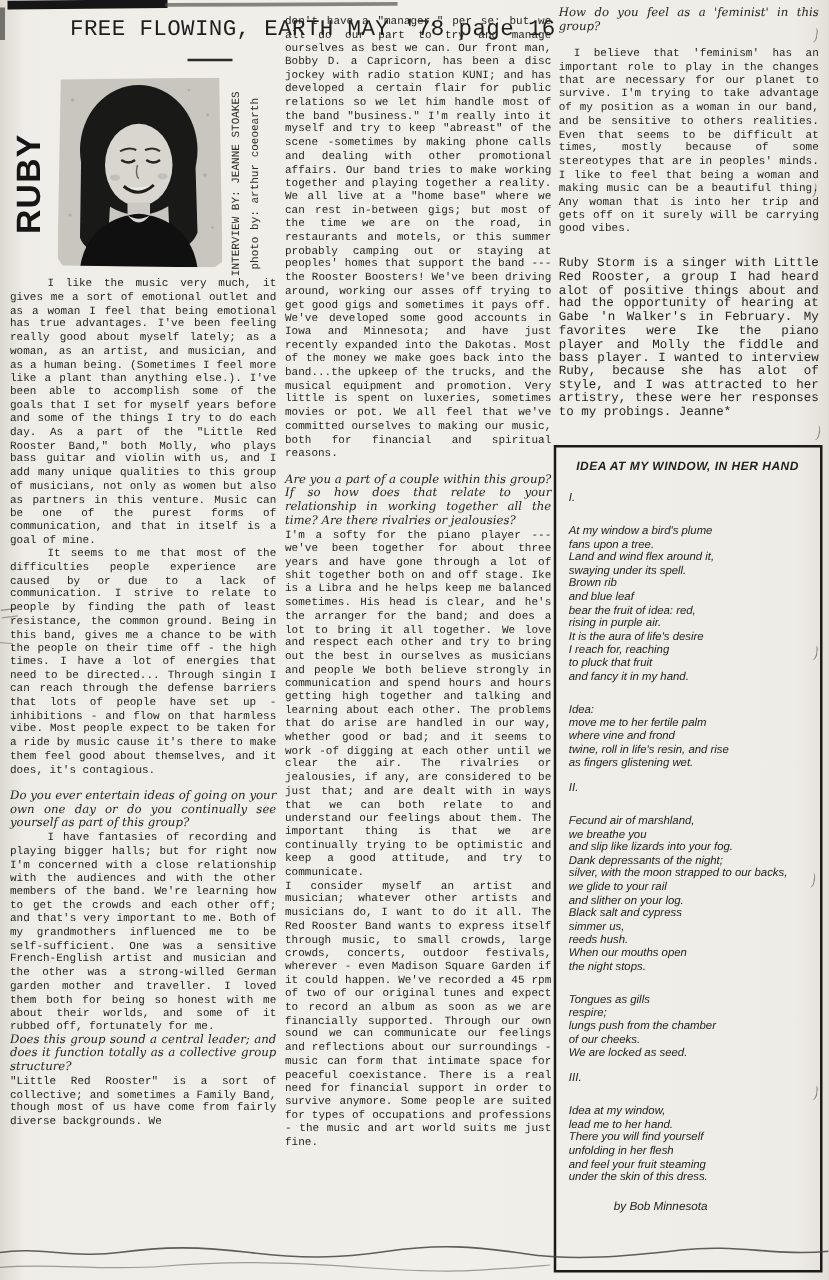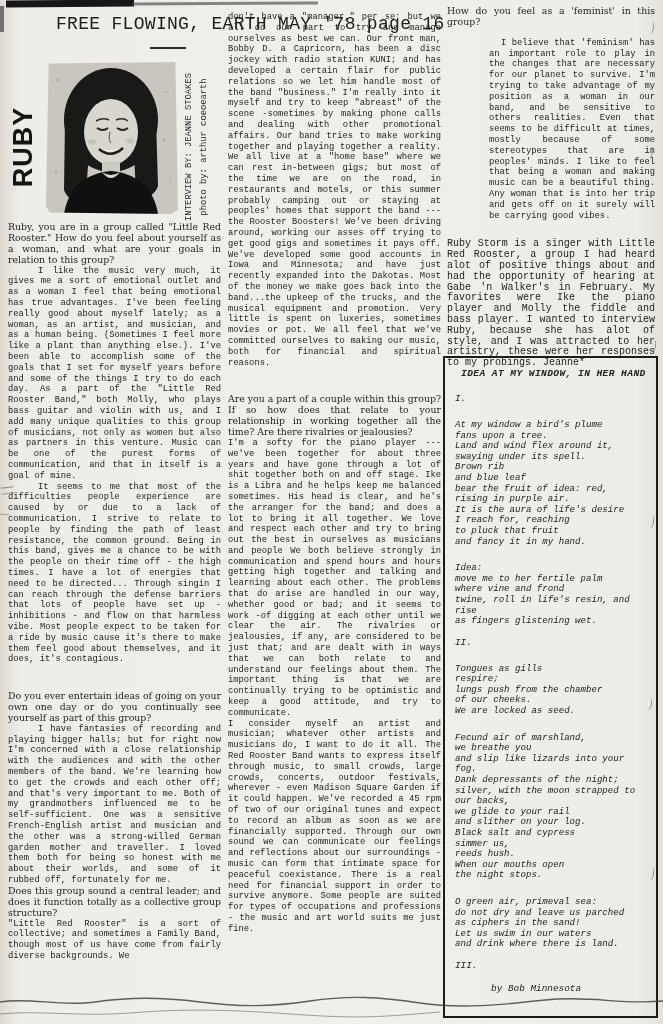--- a/index.html
+++ b/index.html
@@ -20,31 +20,31 @@
     clip-path:polygon(2% 1%,98% 0,100% 97%,95% 100%,3% 99%,0 95%);}
   
   .credit{position:absolute;left:114px;top:130px;width:170px;height:34px;transform:rotate(-90deg);
     font-size:8.8px;line-height:15px;color:#2a2a28;text-align:center;white-space:nowrap;}
   
   .col{position:absolute;}
   .col-left{left:8px;top:222px;width:213px;}
   .col-mid{left:228px;top:12px;width:213px;}
   .col-right{left:447px;top:6px;width:208px;}
   .a{font-size:8.8px;line-height:10.8px;text-align:justify;margin:0;color:#242422;}
-  .q{font-family:"DejaVu Serif",serif;font-size:9.4px;line-height:10.9px;
+  .q{font-family:"DejaVu Serif",serif;font-style:italic;font-size:9.4px;line-height:10.9px;
      text-align:justify;margin:0;color:#1f1f1d;}
   .note{font-size:10px;line-height:10.8px;text-align:justify;margin:18px 0 0 0;}
   .indent{text-indent:30px;}
-  .indent-sm{text-indent:12px;margin-left:42px;}
-  .gap-before{margin-top:26px;}
+  .indent-sm{text-indent:12px;}
+  .gap-before{margin-top:11px;}
   .mb-gap{margin-bottom:10px;}
   
   .poem-box{position:absolute;left:443px;top:356px;width:215px;height:662px;box-sizing:border-box;
     border:2px solid #1b1b19;padding:8px 6px 6px 10px;overflow:hidden;
-    font-family:Liberation Mono, monospace;font-style:italic;color:#22221f;}
+    font-family:Liberation Sans, sans-serif;font-style:italic;color:#22221f;}
   .poem-title{font-size:9.6px;font-weight:bold;letter-spacing:.4px;margin:2px 0 14px 6px;}
   .poem-label{font-size:9.3px;margin:10px 0 8px 0;}
   .stanza{font-size:9.1px;line-height:10.6px;white-space:pre-line;margin:16px 0 8px 0;}
   .poem-byline{font-size:9.4px;margin:12px 0 0 36px;}
   
   .bar-top-1{position:absolute;left:6px;top:0;width:128px;height:7px;background:#161616;transform:rotate(-.5deg);}
   .bar-top-2{position:absolute;left:132px;top:2px;width:186px;height:3px;background:#4a4a48;opacity:.65;transform:rotate(-.3deg);}
   .edge-top-left{position:absolute;left:0;top:6px;width:4px;height:26px;background:#2a2a28;opacity:.6;}
   .smudge{position:absolute;width:7px;height:12px;border-right:1.6px solid #6e6c67;border-radius:60% 40% 55% 60%;opacity:.8;transform:rotate(8deg);}
   .sm-1{left:646px;top:22px;} .sm-2{left:645px;top:146px;} .sm-3{left:648px;top:340px;}
@@ -108,21 +108,20 @@
       <path d="M56,110 Q65,122 74,110 Q65,116 56,110 Z" fill="#d9d6cf"></path>
     </svg>
   </div>
 
   <div class="credit">
     <div>INTERVIEW BY: JEANNE STOAKES</div>
     <div>photo by: arthur coeoearth</div>
   </div>
 
   <div class="col col-left">
-    <p class="q">Ruby, you are in a group called "Little Red Rooster." How do you feel about yourself as a woman, and what are your goals in relation to this group?</p>
     <p class="a indent">I like the music very much, it gives me a sort of emotional outlet and as a woman I feel that being emotional has true advantages. I've been feeling really good about myself lately; as a woman, as an artist, and musician, and as a human being. (Sometimes I feel more like a plant than anything else.). I've been able to accomplish some of the goals that I set for myself years before and some of the things I try to do each day. As a part of the "Little Red Rooster Band," both Molly, who plays bass guitar and violin with us, and I add many unique qualities to this group of musicians, not only as women but also as partners in this venture. Music can be one of the purest forms of communication, and that in itself is a goal of mine.</p>
     <p class="a indent">It seems to me that most of the difficulties people experience are caused by or due to a lack of communication. I strive to relate to people by finding the path of least resistance, the common ground. Being in this band, gives me a chance to be with the people on their time off - the high times. I have a lot of energies that need to be directed... Through singin I can reach through the defense barriers that lots of people have set up - inhibitions - and flow on that harmless vibe. Most people expect to be taken for a ride by music cause it's there to make them feel good about themselves, and it does, it's contagious.</p>
     <p class="q gap-before">Do you ever entertain ideas of going on your own one day or do you continually see yourself as part of this group?</p>
     <p class="a indent">I have fantasies of recording and playing bigger halls; but for right now I'm concerned with a close relationship with the audiences and with the other members of the band. We're learning how to get the crowds and each other off; and that's very important to me. Both of my grandmothers influenced me to be self-sufficient. One was a sensitive French-English artist and musician and the other was a strong-willed German garden mother and traveller. I loved them both for being so honest with me about their worlds, and some of it rubbed off, fortunately for me.</p>
     <p class="q">Does this group sound a central leader; and does it function totally as a collective group structure?</p>
     <p class="a">"Little Red Rooster" is a sort of collective; and sometimes a Family Band, though most of us have come from fairly diverse backgrounds. We</p>
   </div>
 
   <div class="col col-mid">
     <p class="a">don't have a "manager," per se; but we all do our part to try and manage ourselves as best we can. Our front man, Bobby D.  a Capricorn, has been a disc jockey with radio station KUNI; and has developed a certain flair for public relations so we let him handle most of the band "business." I'm really into it myself and try to keep "abreast" of the scene -sometimes by making phone calls and dealing with other promotional affairs. Our band tries to make working together and playing together a reality. We all live at a "home base" where we can rest in-between gigs; but most of the time we are on the road, in restaurants and motels, or this summer probably camping out or staying at peoples' homes that support the band --- the Rooster Boosters! We've been driving around, working our asses off trying to get good gigs and sometimes it pays off. We've developed some good accounts in Iowa and Minnesota; and have just recently expanded into the Dakotas. Most of the money we make goes back into the band...the upkeep of the trucks, and the musical equipment and promotion. Very little is spent on luxeries, sometimes movies or pot. We all feel that we've committed ourselves to making our music, both for financial and spiritual reasons.</p>
@@ -153,44 +152,45 @@
 I reach for, reaching
 to pluck that fruit
 and fancy it in my hand.</div>
     <div class="stanza">Idea:
 move me to her fertile palm
 where vine and frond
 twine, roll in life's resin, and rise
 as fingers glistening wet.</div>
 
     <div class="poem-label">II.</div>
-    <div class="stanza">Tongues as gills
-respire;
-lungs push from the chamber
-of our cheeks.
-We are locked as seed.</div>
     <div class="stanza">Fecund air of marshland,
 we breathe you
 and slip like lizards into your fog.
 Dank depressants of the night;
 silver, with the moon strapped to our backs,
 we glide to your rail
 and slither on your log.
 Black salt and cypress
 simmer us,
 reeds hush.
 When our mouths open
 the night stops.</div>
-    <div class="stanza">O green air, primeval sea:
-do not dry and leave us parched
-as ciphers in the sand!
-Let us swim in our waters
-and drink where there is land.</div>
+    <div class="stanza">Tongues as gills
+respire;
+lungs push from the chamber
+of our cheeks.
+We are locked as seed.</div>
 
     <div class="poem-label">III.</div>
+    <div class="stanza">Idea at my window,
+lead me to her hand.
+There you will find yourself
+unfolding in her flesh
+and feel your fruit steaming
+under the skin of this dress.</div>
 
     <div class="poem-byline">by Bob Minnesota</div>
   </div>
 
   <svg class="bottom-lines" viewBox="0 0 663 36" xmlns="http://www.w3.org/2000/svg">
     <path d="M0,16 C30,11 60,21 95,16 S160,11 200,16 S270,21 310,15 S380,11 420,17 S500,19 545,14 S620,19 663,15" stroke="#45433f" stroke-width="1.3" fill="none" opacity="0.85"></path>
     <path d="M0,28 C40,24 80,31 130,27 S220,23 290,28 S380,31 440,26" stroke="#5a5853" stroke-width="1" fill="none" opacity="0.55"></path>
   </svg>
 
 </div>

